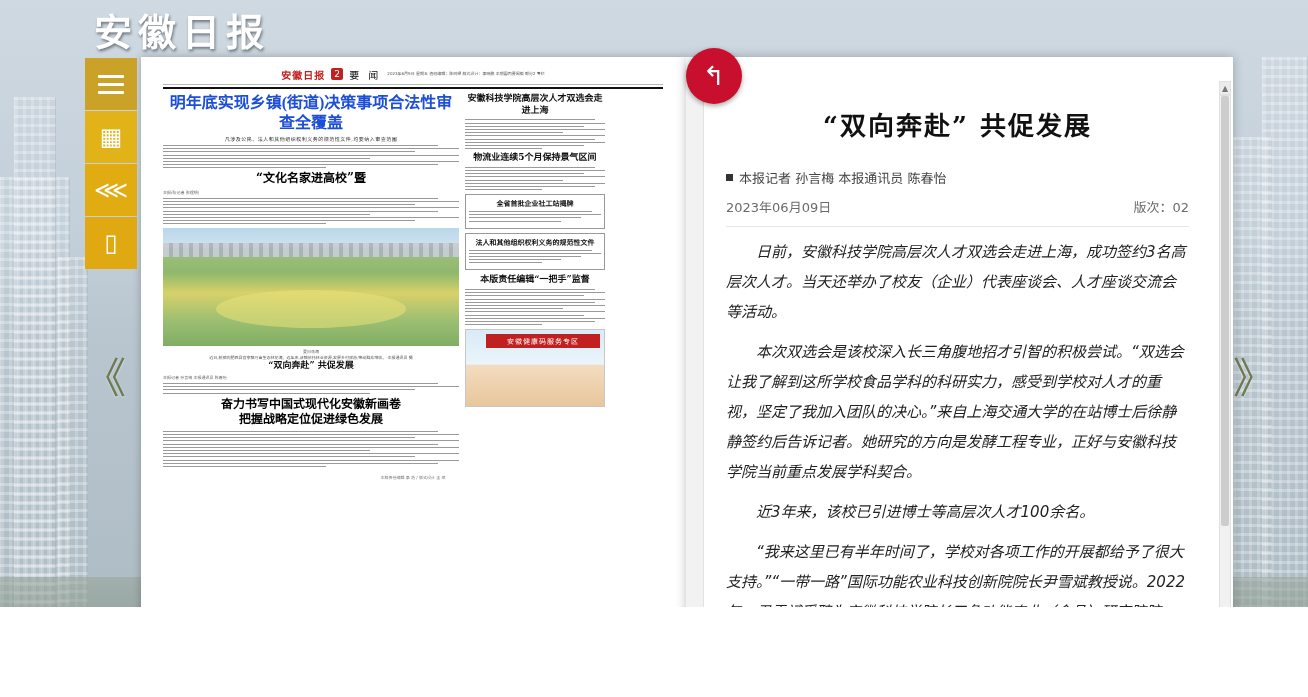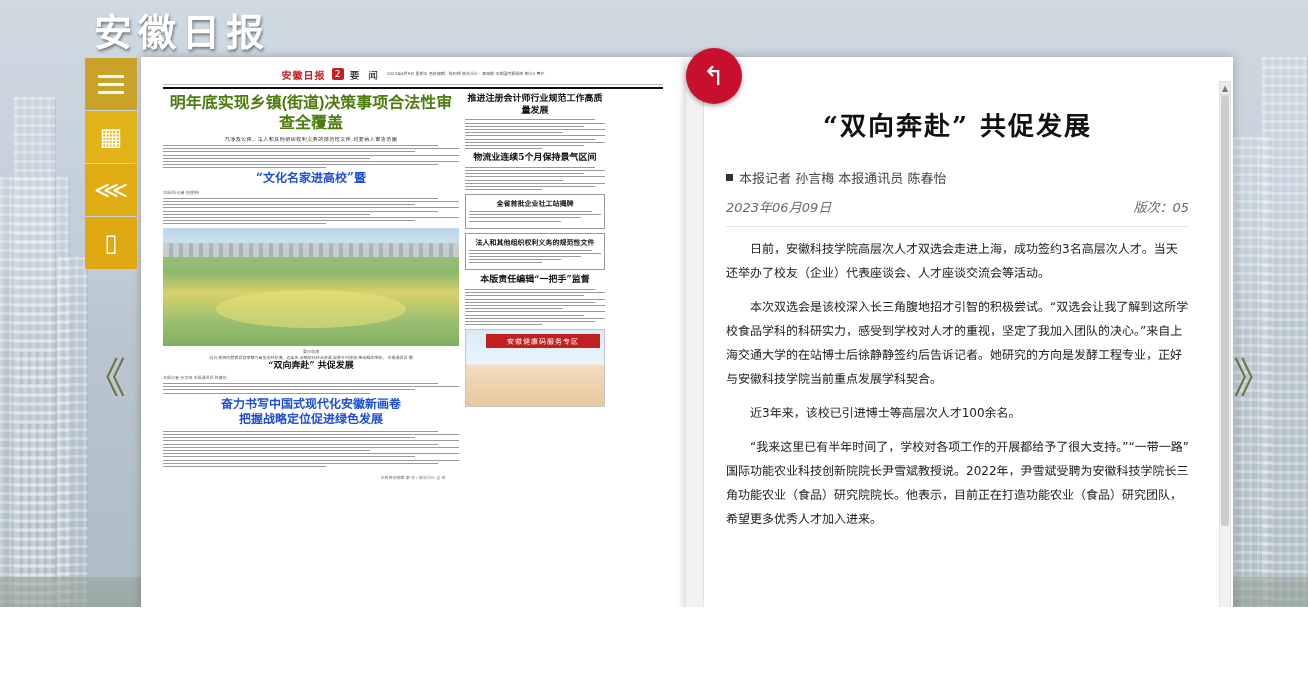--- a/index.html
+++ b/index.html
@@ -111,38 +111,38 @@
   }
   .np-logo {
     font-family: "DejaVu Serif", serif; font-size: 10px; font-weight: 700;
     color: #c02020; letter-spacing: 1px;
   }
   .np-num {
     background: #c02020; color: #fff; font-size: 9px;
     width: 12px; height: 12px; display: inline-flex;
     align-items: center; justify-content: center; border-radius: 2px;
   }
-  .np-sec { font-size: 10px; color: #111; letter-spacing: 3px; font-family: Liberation Serif, serif; }
+  .np-sec { font-size: 10px; color: #111; letter-spacing: 3px; }
   .np-date { font-size: 4px; color: #555; line-height: 1.5; text-align: left; }
 
   .np-rule { height: 2px; background: #111; margin: 2px 0 4px; }
 
   .np-cols { display: flex; gap: 6px; }
   .np-left { width: 296px; }
   .np-right { width: 140px; }
 
   .hl1 {
-    font-family: Liberation Sans, sans-serif;
-    font-weight: 700; color: #4d7c0f; text-align: center;
+    font-family: Liberation Serif, serif;
+    font-weight: 700; color: #1d4ed8; text-align: center;
     font-size: 16px; letter-spacing: 0px; line-height: 1.25;
   }
   .hl-red { color: #c02020; }
   .hl2 {
     font-family: "DejaVu Serif", serif;
-    font-weight: 700; color: #1d4ed8; text-align: center;
+    font-weight: 700; color: #000000; text-align: center;
     font-size: 12px; line-height: 1.3;
   }
   .hl3 {
     font-family: "DejaVu Serif", serif;
     font-weight: 700; color: #111; text-align: center;
     font-size: 9px; line-height: 1.3;
   }
   .sub {
     font-size: 5px; color: #333; text-align: center; letter-spacing: .5px;
     margin: 2px 0 3px;
@@ -221,26 +221,26 @@
     font-size: 13px; color: #444; display: flex; align-items: center; gap: 6px;
   }
   .meta-sq {
     width: 7px; height: 7px; background: #333; display: inline-block;
   }
   .art-subline {
     display: flex; justify-content: space-between; align-items: center;
     font-size: 13px; color: #6b6b6b; margin-top: 10px;
     padding-bottom: 10px;
     border-bottom: 1px solid #e6e6e6;
-    font-style: italic;
   }
   .art-p {
-    font-size: 12px; line-height: 2.0; color: #222;
+    font-size: 15px; line-height: 2.0; color: #222;
     text-indent: 2em; margin: 10px 0 0;
     font-family: "DejaVu Sans", "Liberation Sans", sans-serif;
+    font-style: italic;
   }
 
   
   .art-scroll {
     position: absolute; right: 2px; top: 38px; width: 12px; bottom: 14px;
     background: #f1f1f1; border: 1px solid #e0e0e0;
   }
   .art-scroll .thumb {
     position: absolute; left: 1px; top: 0; width: 8px; height: 430px;
     background: #cdcdcd; border-radius: 2px;
@@ -377,21 +377,21 @@
               <i class="s70"></i>
               <i></i>
               <i class="s85"></i>
               <i></i>
               <i class="s93"></i>
               <i class="s55"></i>
           </div>
         </div>
 
         <div class="np-right">
-          <div class="hl3">推进注册会计师行业规范工作高质量发展</div>
+          <div class="hl3">安徽科技学院高层次人才双选会走进上海</div>
           <div class="lines">
             <i class="s93"></i>
               <i></i>
               <i class="s85"></i>
               <i></i>
               <i class="s70"></i>
               <i></i>
               <i class="s93"></i>
               <i></i>
               <i class="s85"></i>
@@ -463,21 +463,21 @@
     <div class="art-body">
       <div class="art-title">“双向奔赴” 共促发展</div>
 
       <div class="art-meta">
         <span class="meta-sq"></span>
         <span>本报记者 孙言梅 本报通讯员 陈春怡</span>
       </div>
 
       <div class="art-subline">
         <span>2023年06月09日</span>
-        <span>版次：05</span>
+        <span>版次：02</span>
       </div>
 
       <p class="art-p">日前，安徽科技学院高层次人才双选会走进上海，成功签约3名高层次人才。当天还举办了校友（企业）代表座谈会、人才座谈交流会等活动。</p>
       <p class="art-p">本次双选会是该校深入长三角腹地招才引智的积极尝试。“双选会让我了解到这所学校食品学科的科研实力，感受到学校对人才的重视，坚定了我加入团队的决心。”来自上海交通大学的在站博士后徐静静签约后告诉记者。她研究的方向是发酵工程专业，正好与安徽科技学院当前重点发展学科契合。</p>
       <p class="art-p">近3年来，该校已引进博士等高层次人才100余名。</p>
       <p class="art-p">“我来这里已有半年时间了，学校对各项工作的开展都给予了很大支持。”“一带一路”国际功能农业科技创新院院长尹雪斌教授说。2022年，尹雪斌受聘为安徽科技学院长三角功能农业（食品）研究院院长。他表示，目前正在打造功能农业（食品）研究团队，希望更多优秀人才加入进来。</p>
     </div>
 
     <div class="sb-arrow sb-up">▲</div>
     <div class="art-scroll">

